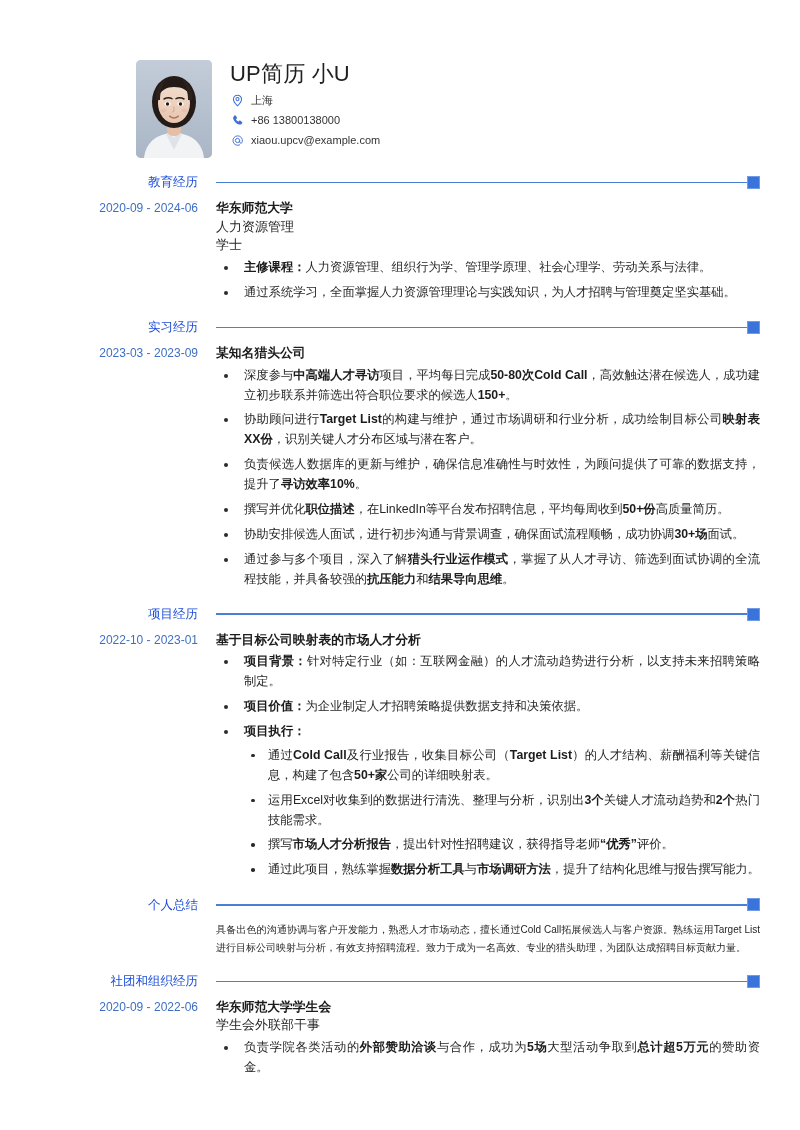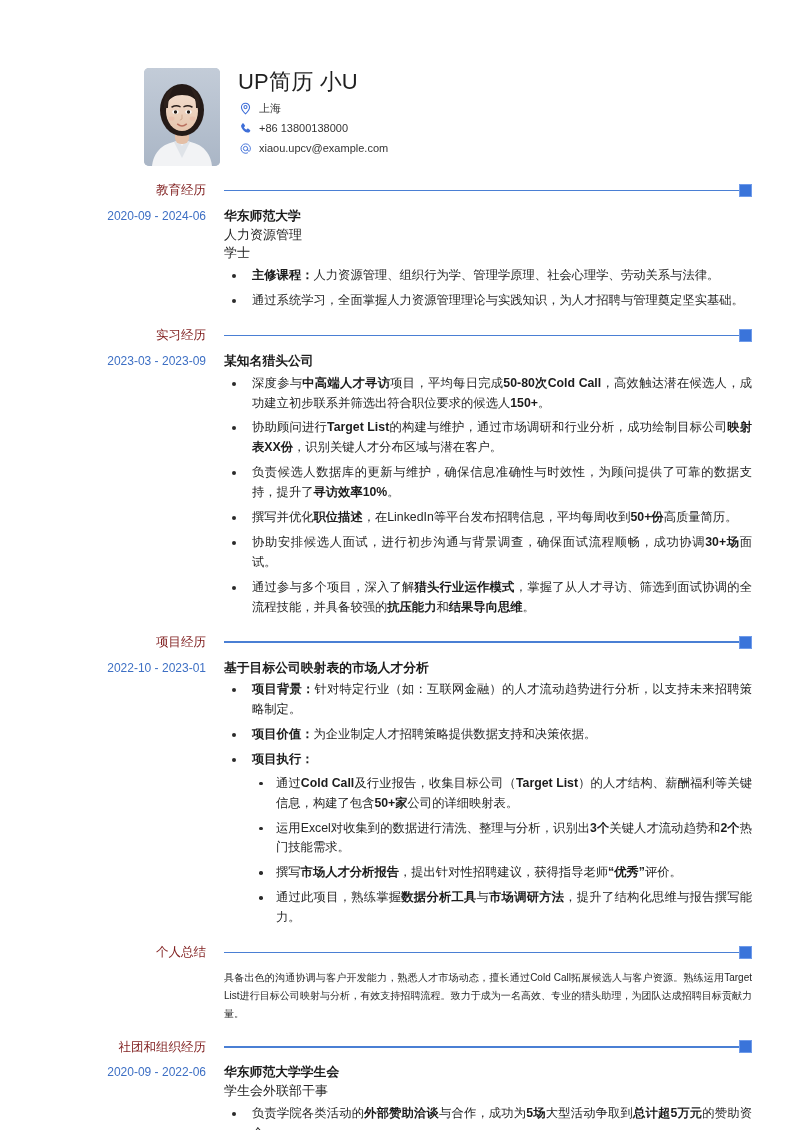--- a/index.html
+++ b/index.html
@@ -12,21 +12,21 @@
     height: 1130px;
     overflow: hidden;
     font-family: "Liberation Sans", "DejaVu Sans", sans-serif;
     color: #262626;
     -webkit-font-smoothing: antialiased;
   }
   .page {
     position: relative;
     width: 800px;
     height: 992px;
-    padding: 16px;
+    padding: 8px;
   }
 
   
   .header {
     display: flex;
     align-items: flex-start;
     padding: 52px 0 0 128px;
   }
   .photo {
     width: 76px;
@@ -78,21 +78,21 @@
     display: flex;
     align-items: center;
     margin-top: 18px;
   }
   .section-label {
     width: 208px;
     flex: 0 0 208px;
     text-align: right;
     padding-right: 18px;
     font-size: 12.5px;
-    color: #7f1d1d;
+    color: #1d4ed8;
     line-height: 1;
   }
   .rule-wrap {
     flex: 1 1 auto;
     display: flex;
     align-items: center;
     position: relative;
     height: 13px;
     padding-right: 32px;
   }

